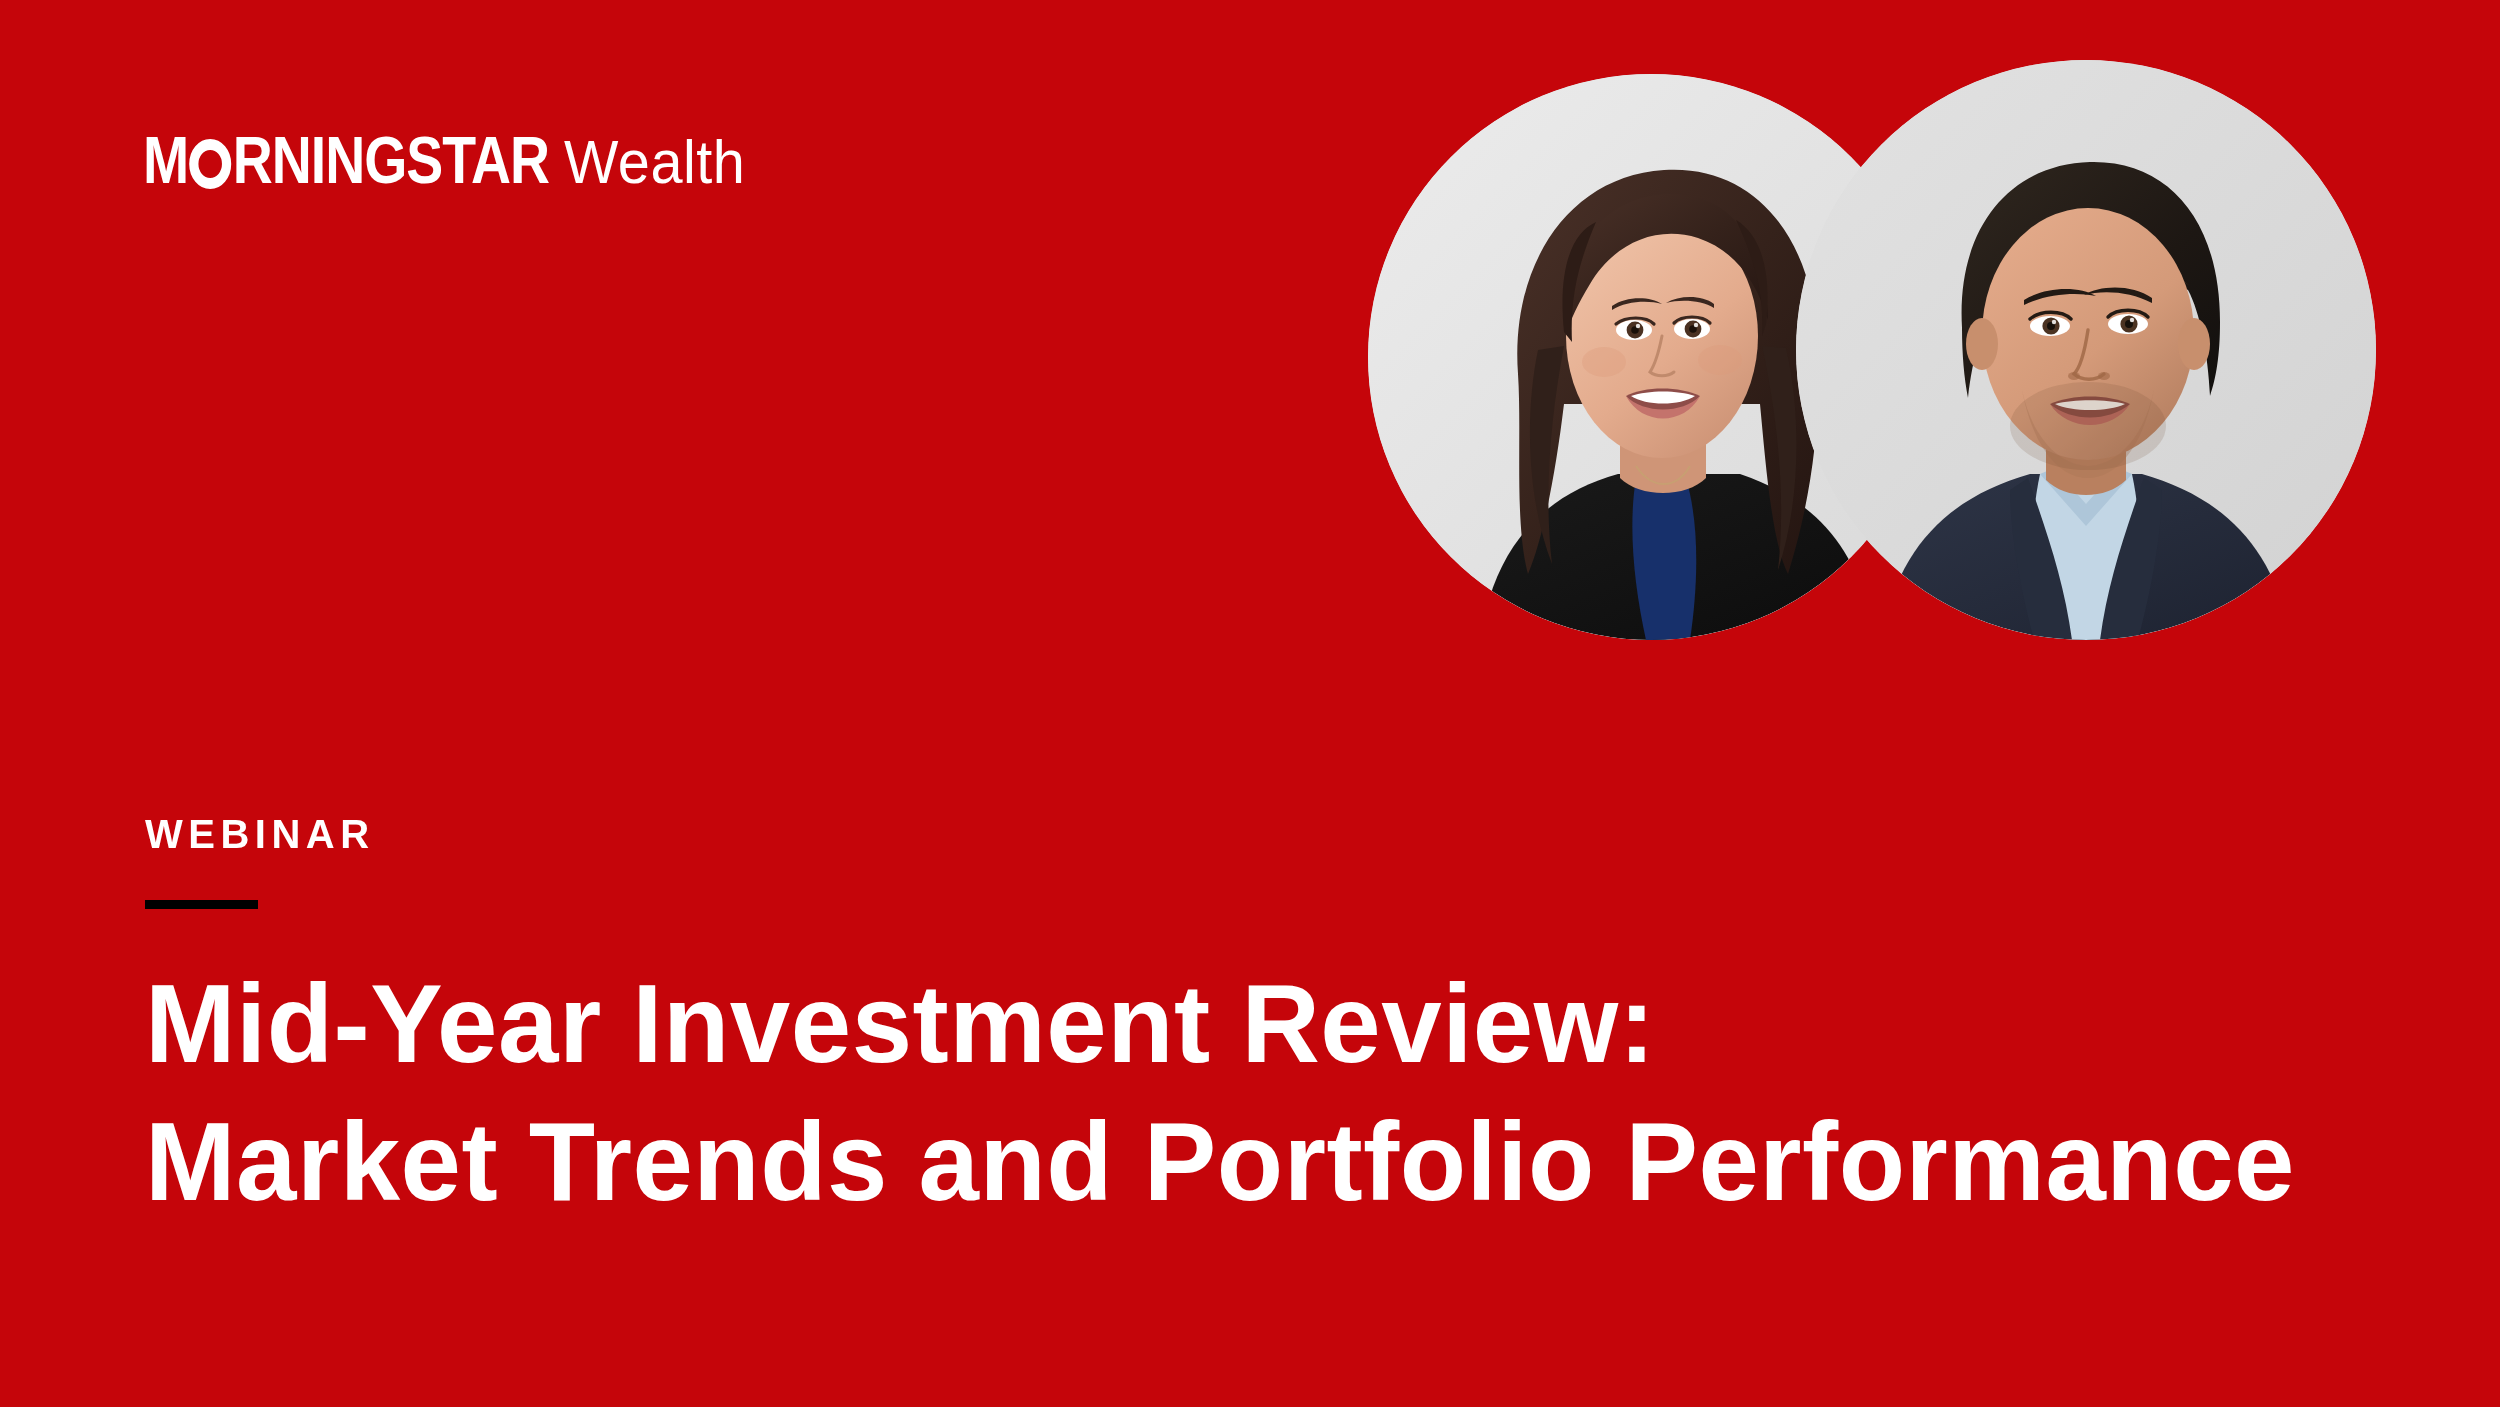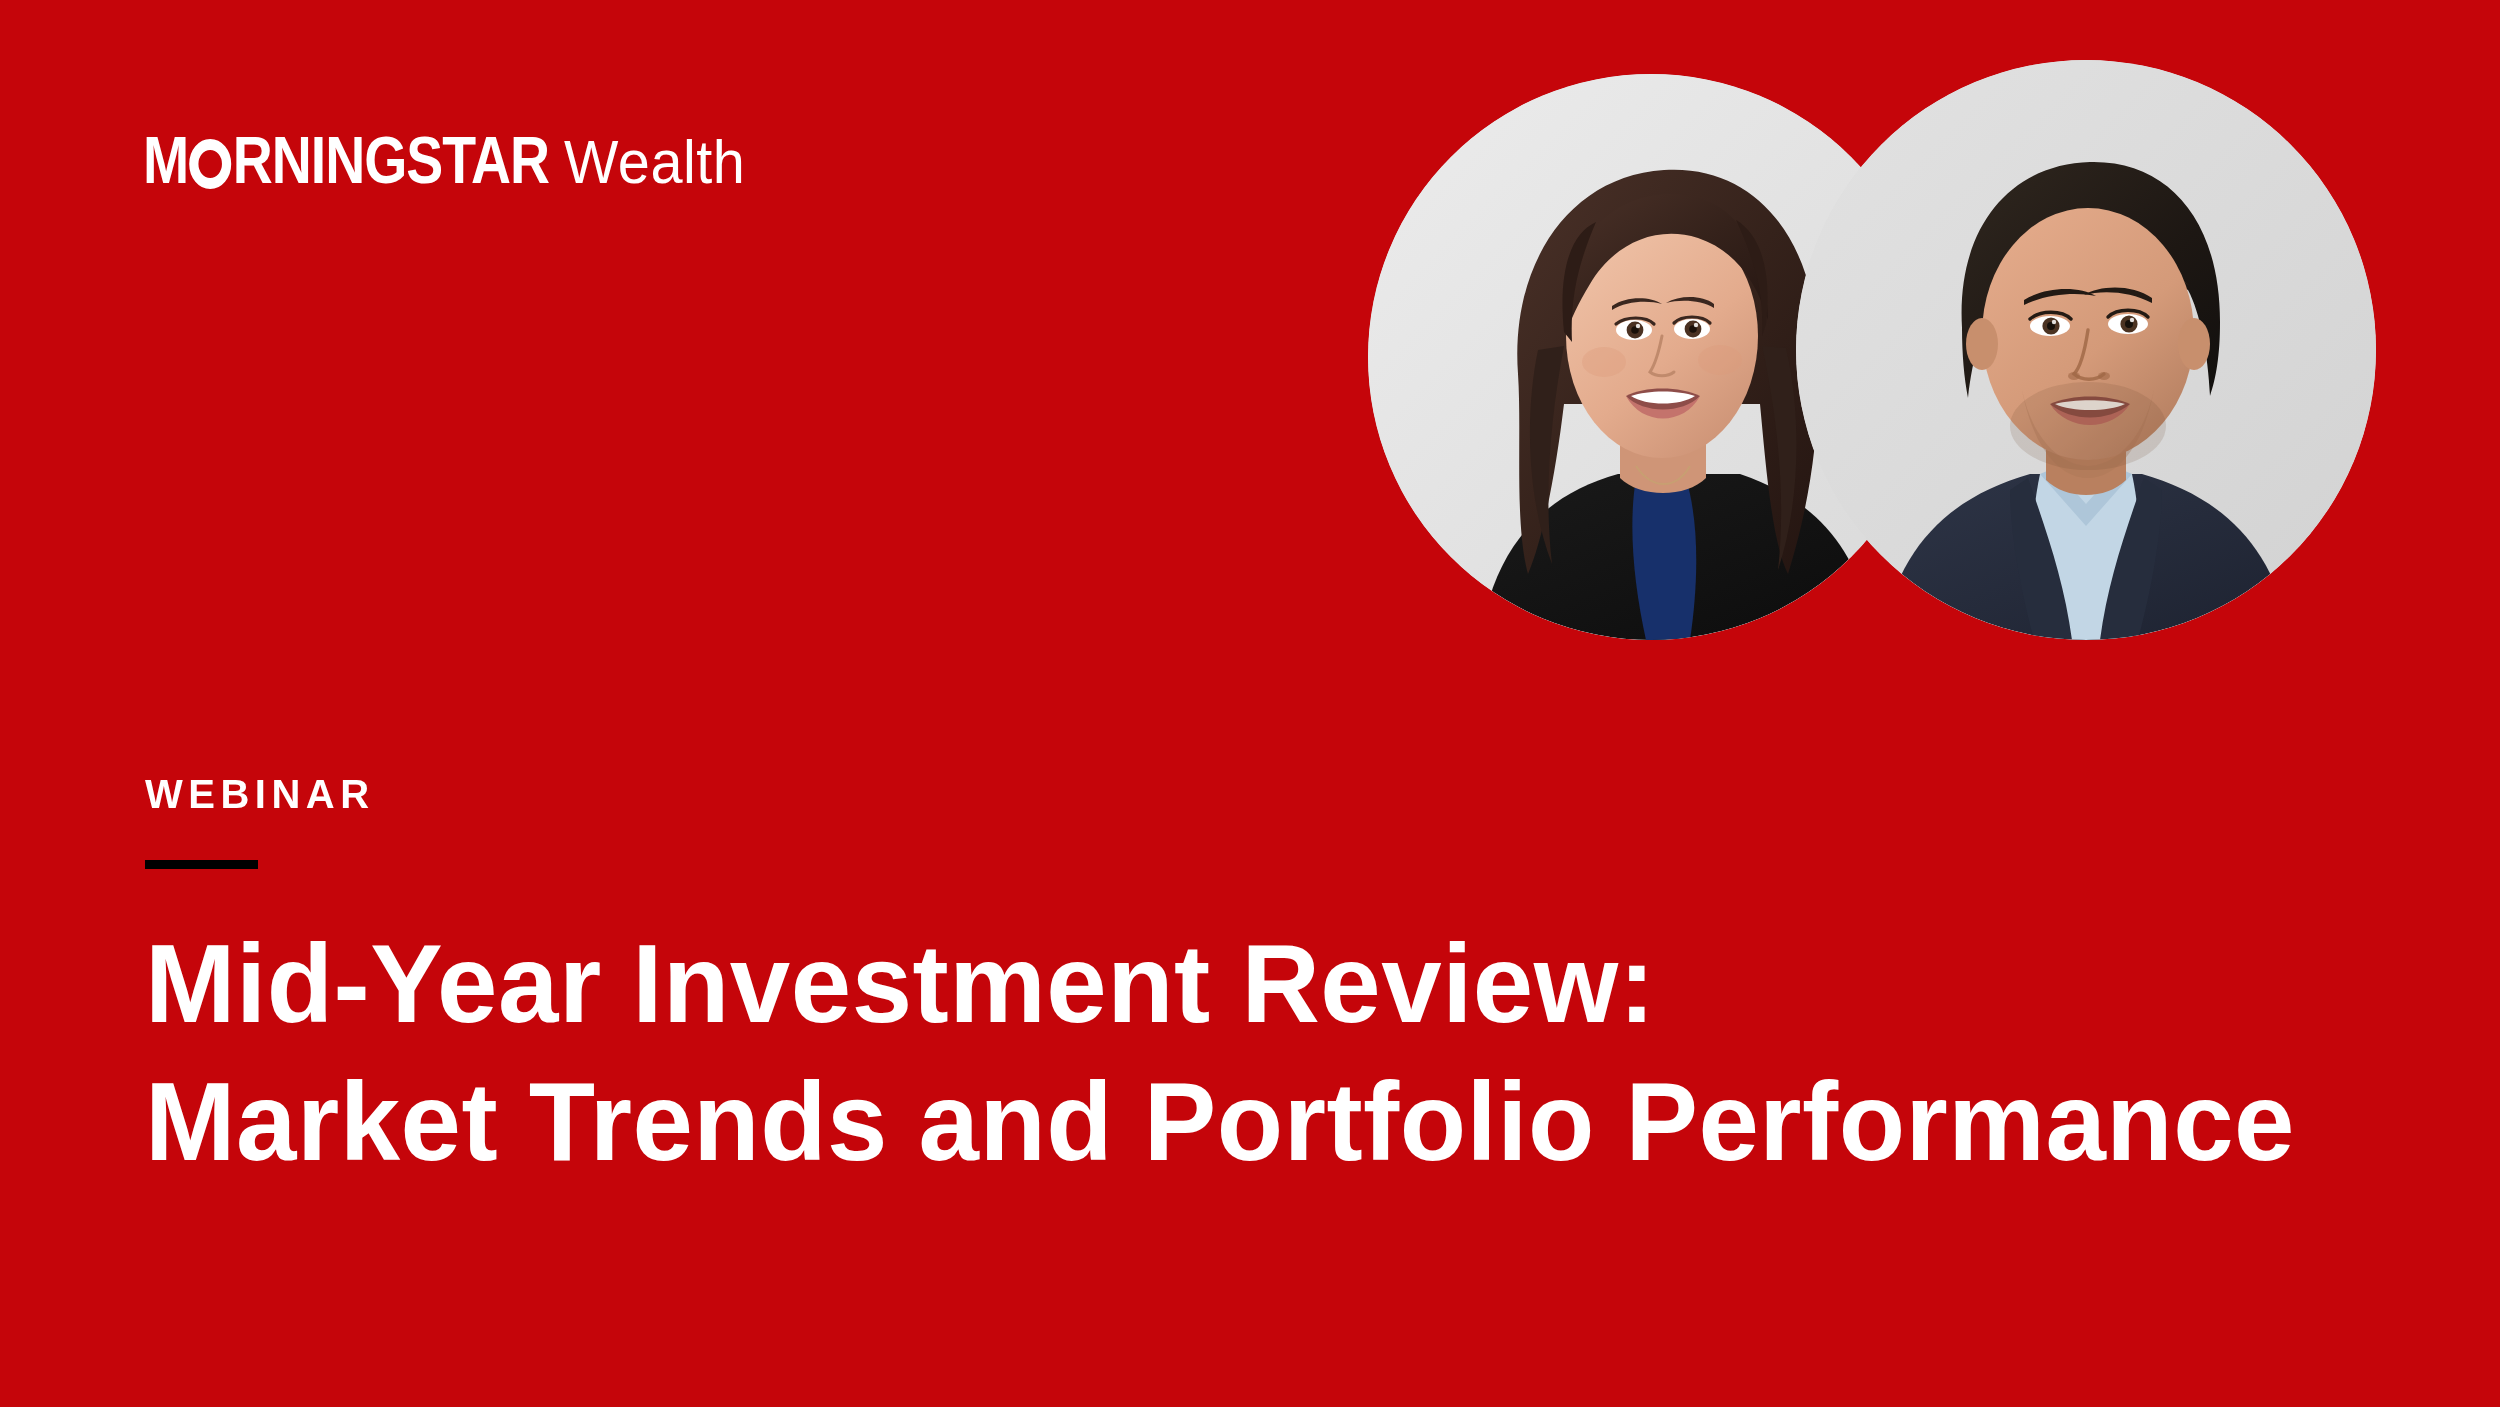--- a/index.html
+++ b/index.html
@@ -72,21 +72,21 @@
     border-radius:50%;
     overflow:hidden;
     background:#dedede;
   }
   .circle.left  { left:0px;   top:24px; width:566px; height:566px; z-index:1; }
   .circle.right { left:428px; top:10px; width:580px; height:580px; z-index:2; }
 
   .portrait-svg { display:block; width:100%; height:100%; }
 
   
-  .lower { position:absolute; left:145px; top:772px; width:2200px; }
+  .lower { position:absolute; left:145px; top:812px; width:2200px; }
   .eyebrow {
     font-family:"Liberation Sans", sans-serif;
     font-weight:700;
     font-size:40px;
     line-height:44px;
     letter-spacing:5.5px;
     color:#ffffff;
   }
   .rule {
     width:113px;

